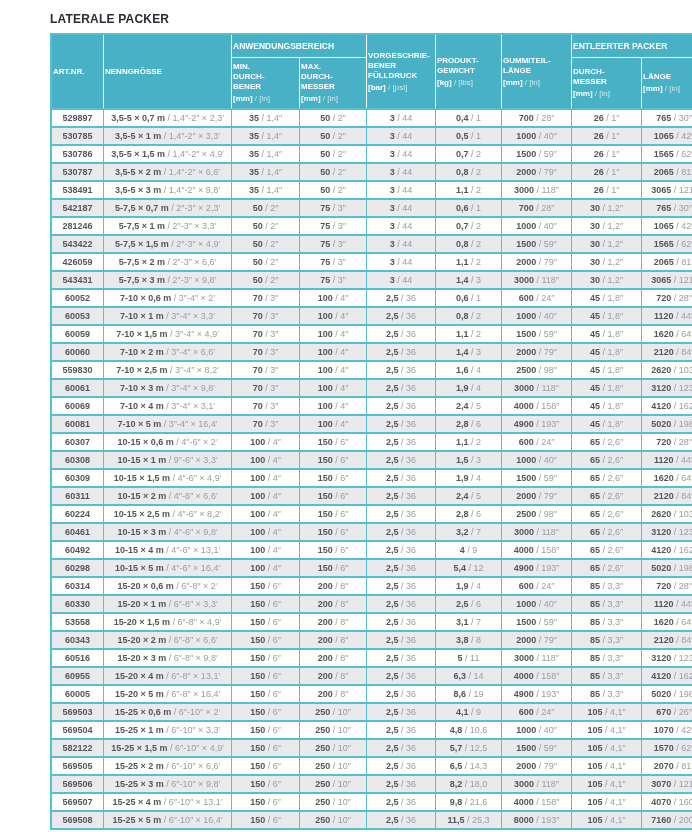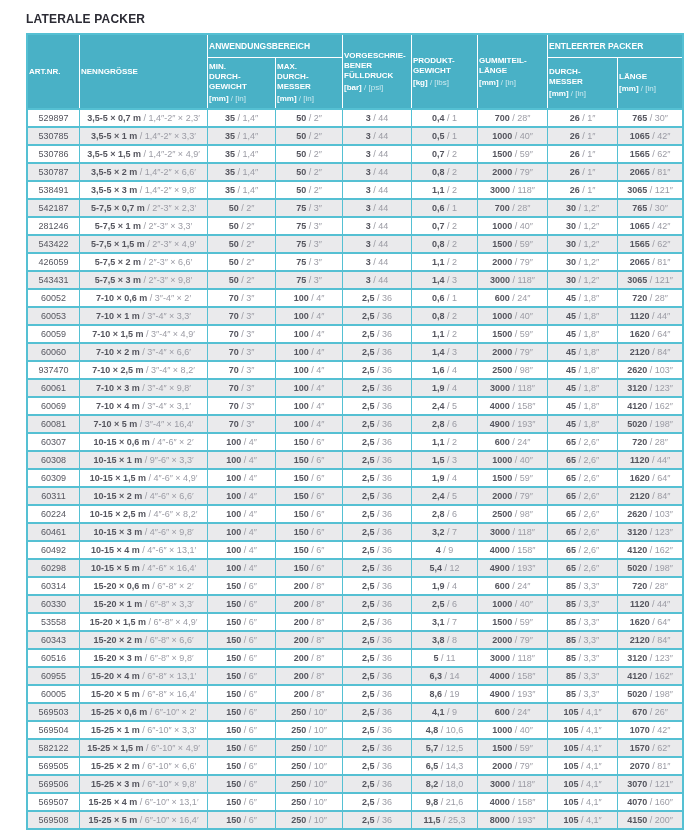--- a/index.html
+++ b/index.html
@@ -2,21 +2,21 @@
 <html style="--teal: #49b1c6; --border: #55c0d3; --row-alt: #eaeaec; --text-dark: #55555e; --text-light: #9b9ba4;"><head>
 <meta charset="utf-8">
 <style>
   html,body{margin:0;padding:0;background:#ffffff;}
   body{
     width:692px;height:832px;
     font-family:"Liberation Sans",sans-serif;
     color:var(--text-dark,#55555e);
     position:relative;
   }
-  .page{padding:12px 0 0 26px;}
+  .page{padding:12px 0 0 26px;margin-left:24px;}
   .page-title{
     font-size:12px;font-weight:bold;color:#2b2b34;
     letter-spacing:.2px;margin:0 0 7px 0;
   }
   table.packer{
     border-collapse:separate;border-spacing:0;
     width:658px;table-layout:fixed;
     border:2px solid var(--border,#55c0d3);
   }
   
@@ -40,21 +40,21 @@
     height:16px;text-align:center;vertical-align:middle;
     font-size:9px;padding:0 1px;
     border-top:2px solid var(--border,#55c0d3);
     border-right:1px solid var(--border,#55c0d3);
     background:#ffffff;white-space:nowrap;overflow:hidden;
   }
   tbody td:last-child{border-right:none;}
   tbody tr:nth-child(even) td{background:var(--row-alt,#eaeaec);}
   .v-b{font-weight:bold;color:var(--text-dark,#55555e);}
   .v-sep,.v-s{font-weight:normal;color:var(--text-light,#9b9ba4);}
-  td.c-art{font-weight:normal;color:var(--text-dark,#55555e);font-size:9px;}
+  td.c-art{font-weight:bold;color:var(--text-dark,#55555e);font-size:9px;}
 </style>
 </head>
 <body>
 
 <div class="page">
   <h1 class="page-title">LATERALE PACKER</h1>
 
   <table class="packer">
     <colgroup>
       <col style="width:52px">
@@ -95,21 +95,21 @@
           <div class="h-units"><span class="u-b">[mm]</span><span class="u-sep"> / </span><span class="u-s">[in]</span></div>
         </th>
         <th colspan="2" class="group">
           <div class="h-label">ENTLEERTER PACKER</div>
         </th>
       </tr>
       <tr class="sub">
         <th>
           <div class="h-label">MIN.
 DURCH-
-GEWICHT</div>
+BENER</div>
           <div class="h-units"><span class="u-b">[mm]</span><span class="u-sep"> / </span><span class="u-s">[in]</span></div>
         </th>
         <th>
           <div class="h-label">MAX.
 DURCH-
 MESSER</div>
           <div class="h-units"><span class="u-b">[mm]</span><span class="u-sep"> / </span><span class="u-s">[in]</span></div>
         </th>
         <th>
           <div class="h-label">DURCH-
@@ -271,21 +271,21 @@
     <td><span class="v-b">7-10 × 2 m</span><span class="v-sep"> / </span><span class="v-s">3″-4″ × 6,6′</span></td>
     <td><span class="v-b">70</span><span class="v-sep"> / </span><span class="v-s">3″</span></td>
     <td><span class="v-b">100</span><span class="v-sep"> / </span><span class="v-s">4″</span></td>
     <td><span class="v-b">2,5</span><span class="v-sep"> / </span><span class="v-s">36</span></td>
     <td><span class="v-b">1,4</span><span class="v-sep"> / </span><span class="v-s">3</span></td>
     <td><span class="v-b">2000</span><span class="v-sep"> / </span><span class="v-s">79″</span></td>
     <td><span class="v-b">45</span><span class="v-sep"> / </span><span class="v-s">1,8″</span></td>
     <td><span class="v-b">2120</span><span class="v-sep"> / </span><span class="v-s">84″</span></td>
   </tr>
         <tr>
-    <td class="c-art">937470</td>
+    <td class="c-art">559830</td>
     <td><span class="v-b">7-10 × 2,5 m</span><span class="v-sep"> / </span><span class="v-s">3″-4″ × 8,2′</span></td>
     <td><span class="v-b">70</span><span class="v-sep"> / </span><span class="v-s">3″</span></td>
     <td><span class="v-b">100</span><span class="v-sep"> / </span><span class="v-s">4″</span></td>
     <td><span class="v-b">2,5</span><span class="v-sep"> / </span><span class="v-s">36</span></td>
     <td><span class="v-b">1,6</span><span class="v-sep"> / </span><span class="v-s">4</span></td>
     <td><span class="v-b">2500</span><span class="v-sep"> / </span><span class="v-s">98″</span></td>
     <td><span class="v-b">45</span><span class="v-sep"> / </span><span class="v-s">1,8″</span></td>
     <td><span class="v-b">2620</span><span class="v-sep"> / </span><span class="v-s">103″</span></td>
   </tr>
         <tr>
@@ -554,17 +554,17 @@
   </tr>
         <tr>
     <td class="c-art">569508</td>
     <td><span class="v-b">15-25 × 5 m</span><span class="v-sep"> / </span><span class="v-s">6″-10″ × 16,4′</span></td>
     <td><span class="v-b">150</span><span class="v-sep"> / </span><span class="v-s">6″</span></td>
     <td><span class="v-b">250</span><span class="v-sep"> / </span><span class="v-s">10″</span></td>
     <td><span class="v-b">2,5</span><span class="v-sep"> / </span><span class="v-s">36</span></td>
     <td><span class="v-b">11,5</span><span class="v-sep"> / </span><span class="v-s">25,3</span></td>
     <td><span class="v-b">8000</span><span class="v-sep"> / </span><span class="v-s">193″</span></td>
     <td><span class="v-b">105</span><span class="v-sep"> / </span><span class="v-s">4,1″</span></td>
-    <td><span class="v-b">4150</span><span class="v-sep"> / </span><span class="v-s">200″</span></td>
+    <td><span class="v-b">7160</span><span class="v-sep"> / </span><span class="v-s">200″</span></td>
   </tr>
       </tbody>
   </table>
 </div>
 
 </body></html>

